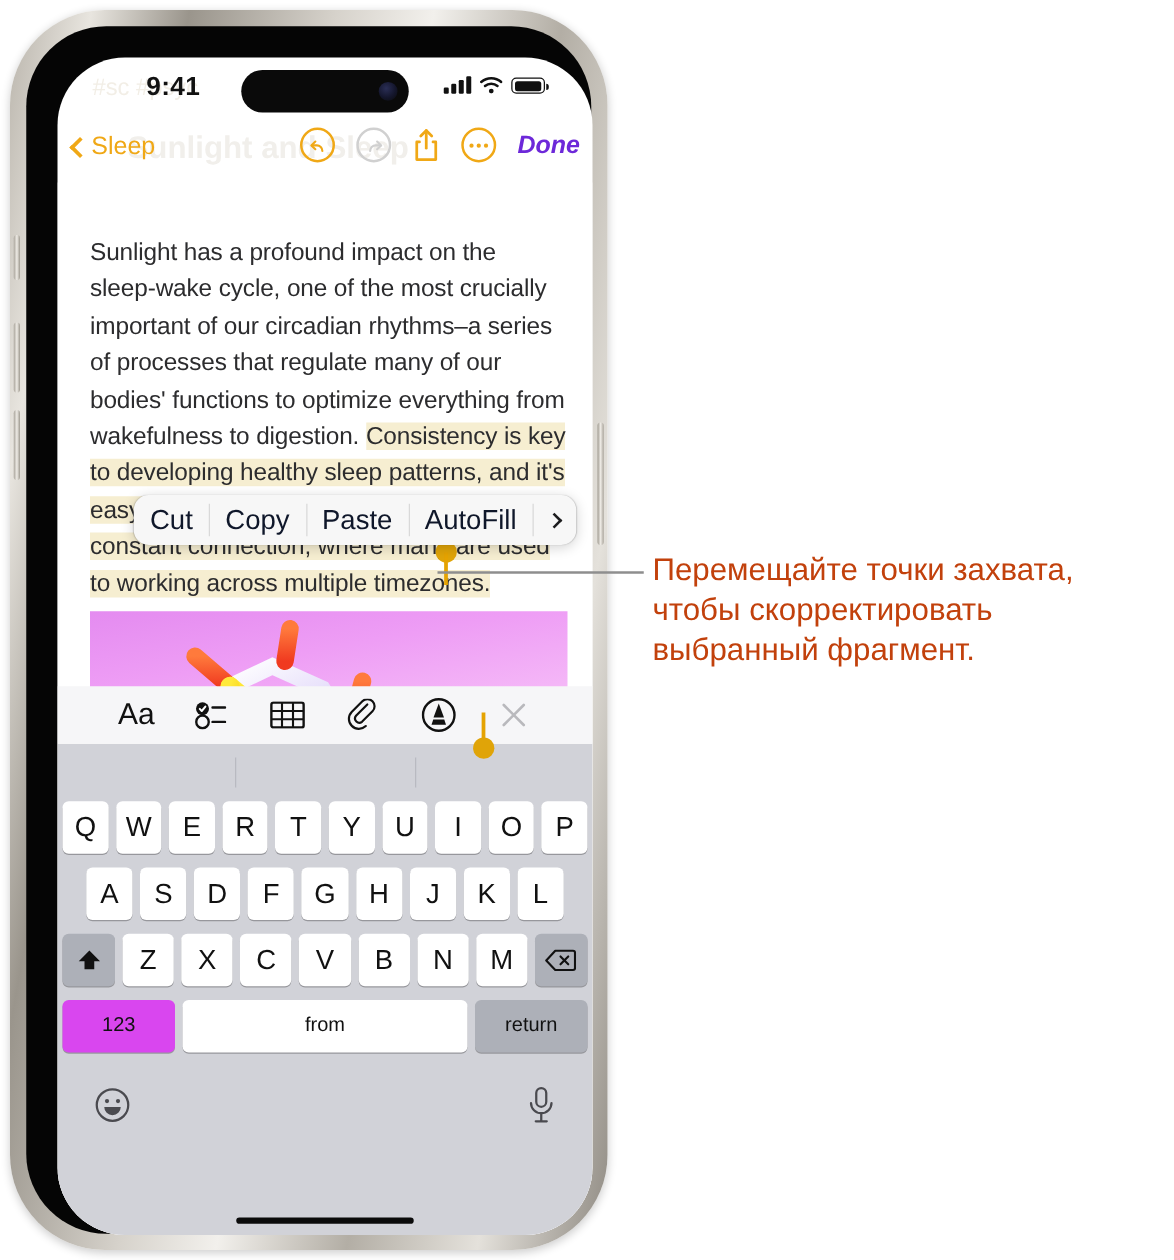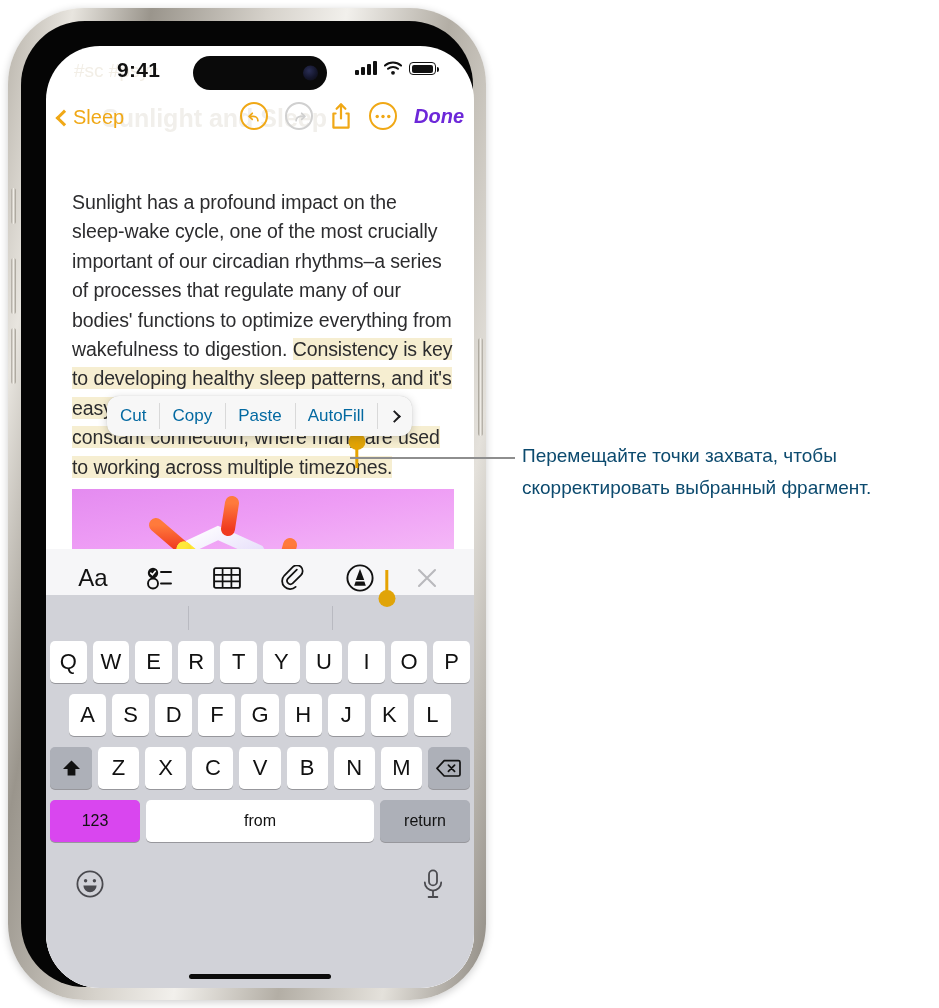--- a/index.html
+++ b/index.html
@@ -119,41 +119,41 @@
 
   
   .ctx-menu {
     position: absolute; left: 61px; top: 250px; z-index: 18;
     height: 40px; border-radius: 12px; background: #f7f7f7;
     box-shadow: 0 2px 10px rgba(0,0,0,.18), 0 0 1px rgba(0,0,0,.2);
     display: flex; align-items: stretch; overflow: hidden;
   }
   .ctx-item {
     display: flex; align-items: center; justify-content: center;
-    padding: 0 13px; font-size: 17px; color: #0369a1; position: relative; white-space: nowrap;
+    padding: 0 13px; font-size: 22px; color: #0f172a; position: relative; white-space: nowrap;
   }
   .ctx-item + .ctx-item::before {
     content: ""; position: absolute; left: 0; top: 7px; bottom: 7px; width: 1px; background: #d9d9d9;
   }
   .ctx-chev { width: 9px; height: 9px; border-right: 2.4px solid #1c1c1e; border-top: 2.4px solid #1c1c1e;
               transform: rotate(45deg); }
 
   
   .note-img {
     position: absolute; left: 26px; top: 343px; width: 382px; height: 88px;
     background: linear-gradient(170deg,#e48bf0 0%,#ee9df5 40%,#f4b6f7 80%,#f7c9f8 100%);
     overflow: hidden;
   }
   .molecule { position: absolute; left: 0; top: 0; width: 100%; height: 100%; }
 
   
   .fmt-bar {
     position: absolute; left: 0; bottom: 393px; width: 428px; height: 46px;
-    background: #f6f6f8; display: flex; align-items: flex-end;
-    justify-content: space-between; padding: 0 26px; z-index: 12;
+    background: #f6f6f8; display: flex; align-items: center;
+    justify-content: space-between; padding: 0 42px; z-index: 12;
   }
   .fmt-btn { width: 42px; height: 34px; display: flex; align-items: center; justify-content: center; }
 
   
   .keyboard {
     position: absolute; left: 0; bottom: 0; width: 428px; height: 393px;
     background: #d1d2d8; z-index: 11;
   }
   .predict { height: 46px; display: flex; align-items: center; position: relative; }
   .predict .divider { position: absolute; top: 11px; height: 24px; width: 1px; background: #b9bac1; }
@@ -172,21 +172,21 @@
   .key.kspace { flex: 1; background: #fff; font-size: 16px; }
   .key.kret { flex: 0 0 90px; background: #adb0b8; font-size: 16px; }
   .kbot { height: 62px; display: flex; align-items: center; justify-content: space-between; padding: 0 30px; }
   .home-ind { position: absolute; left: 50%; transform: translateX(-50%); bottom: 9px;
               width: 142px; height: 5px; border-radius: 3px; background: #0b0b0b; }
 
   
   .callout-line { position: absolute; left: 350px; top: 457px; width: 165px; height: 2px; background: #8e8e8e; z-index: 30; }
   .callout-text {
     position: absolute; left: 522px; top: 440px; width: 400px;
-    font-size: 19px; line-height: 32px; color: #0c4a6e; z-index: 30;
+    font-size: 25px; line-height: 32px; color: #c2410c; z-index: 30;
   }
 </style>
 </head>
 <body>
 
 <div id="root">
 
   <div class="phone-outer">
     <div class="btn-action"></div>
     <div class="btn-vol1"></div>

